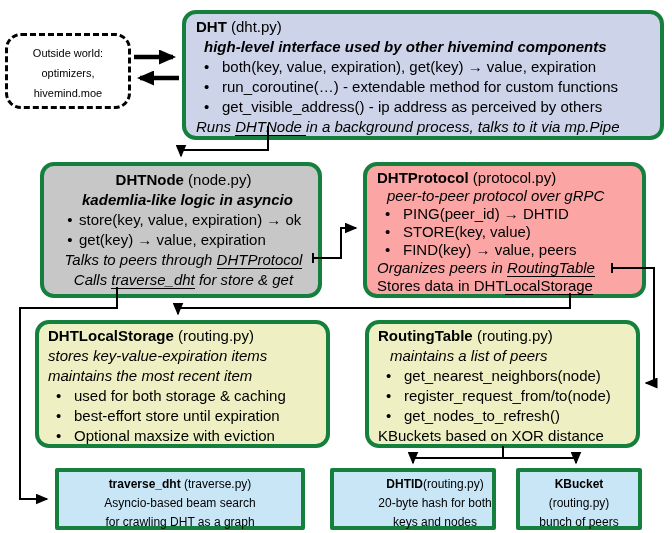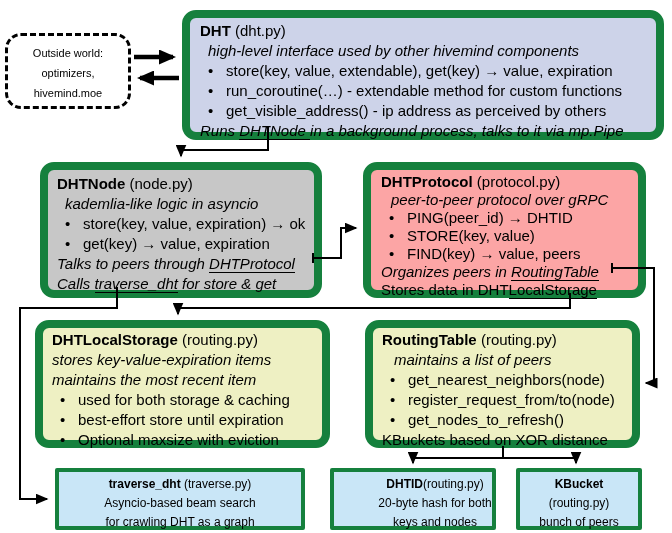--- a/index.html
+++ b/index.html
@@ -2,39 +2,39 @@
 <html><head>
 <meta charset="utf-8">
 <style>
   html,body { margin:0; padding:0; background:#ffffff; }
   .canvas {
     position:relative; width:672px; height:533px; background:#fff;
     font-family:"Liberation Sans", sans-serif; color:#000; overflow:hidden;
   }
   .wires { position:absolute; left:0; top:0; width:672px; height:533px; z-index:5; pointer-events:none; }
   .box {
-    position:absolute; box-sizing:border-box; border:8px solid #15803d;
+    position:absolute; box-sizing:border-box; border:4px solid #15803d;
     border-radius:14px; font-size:15px; z-index:1;
   }
   .sq { border-radius:2px; border-width:4.5px; text-align:center; }
   .dashedbox { border:3.5px dashed #000; border-radius:16px; background:#fff; text-align:center; }
   .line { white-space:nowrap; }
   .it { font-style:italic; }
   .u  { border-bottom:1.6px solid #000; }
   .bullet { display:flex; white-space:nowrap; }
   .dot { flex:none; width:26px; padding-left:8px; box-sizing:border-box; }
   
   .dht-box        { line-height:20px;  padding:3px 6px 0 10px; }
-  .node-box       { line-height:20px;  padding:4px 4px 0 9px; }
+  .node-box       { line-height:20px;  padding:4px 4px 0 9px;text-align:center; }
   .proto-box      { line-height:18px;  padding:3px 4px 0 10px; }
   .store-box      { line-height:20px;  padding:2px 4px 4px 9px; }
   .route-box      { line-height:20px;  padding:2px 4px 0 9px; }
   .blue-box       { line-height:19px;  padding-top:3px; font-size:12px; }
   .ow-box         { line-height:20px;  padding-top:7px; font-size:11px; }
-  .ind8  { padding-left:8px; }
+  .ind8  { padding-left:8px;font-weight:bold; }
   .ind10 { padding-left:10px; }
   .ind12 { padding-left:12px; }
 </style>
 </head>
 <body>
 
 <div class="canvas">
 
   <svg class="wires" viewBox="0 0 672 533">
     <defs>
@@ -63,21 +63,21 @@
     <div class="line">Outside world:</div>
     <div class="line">optimizers,</div>
     <div class="line">hivemind.moe</div>
   </div>
 
   <div class="box dht-box" style="left:182px; top:10px; width:482px; height:130px; background:#cdd3e9;">
     <div class="line"><b>DHT</b><span> (dht.py)</span></div>
     <div class="line it ind8">high-level interface used by other hivemind components</div>
     <div class="bullet">
         <span class="dot">•</span>
-        <span>store(key, value, extendable), get(key) →  value, expiration</span>
+        <span>both(key, value, expiration), get(key) →  value, expiration</span>
       </div>
     <div class="bullet">
         <span class="dot">•</span>
         <span>run_coroutine(…) - extendable method for custom functions</span>
       </div>
     <div class="bullet">
         <span class="dot">•</span>
         <span>get_visible_address() - ip address as perceived by others</span>
       </div>
     <div class="line it"><span>Runs </span><span class="u">DHTNode </span><span>in a background process, talks to it via mp.Pipe</span></div>

